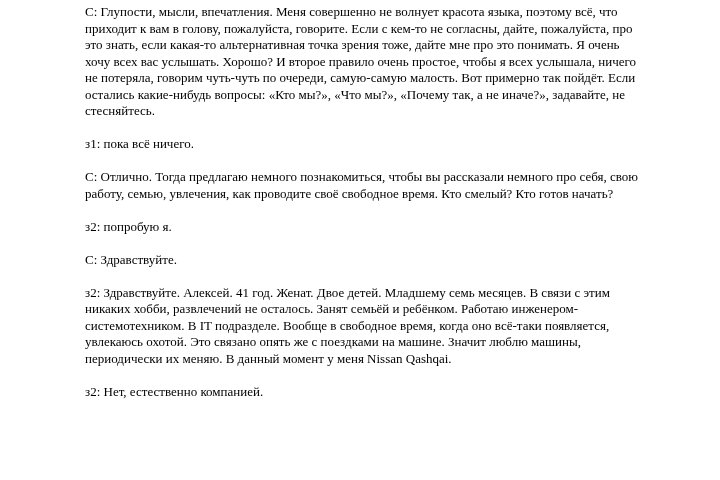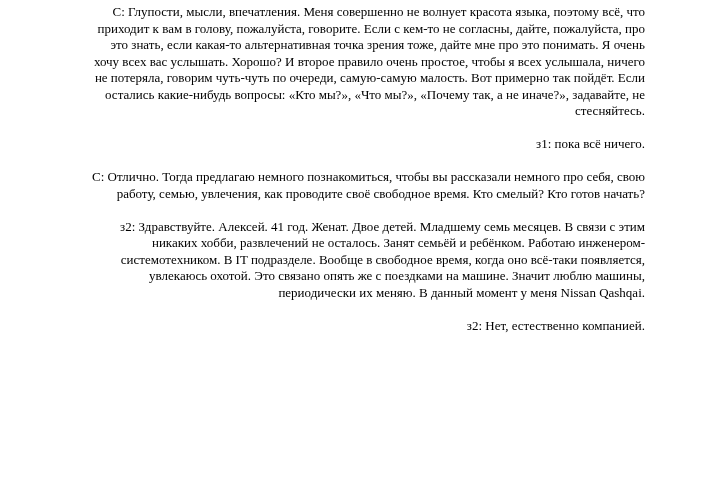--- a/index.html
+++ b/index.html
@@ -15,33 +15,35 @@
     width: 720px;
     height: 480px;
     background: #ffffff;
     padding: 4px 75px 0 85px;
   }
   .doc {
     font-family: "Liberation Serif", "DejaVu Serif", serif;
     font-size: 13px;
     line-height: 16.5px;
     color: #000000;
-    text-align: right;
+    text-align: left;
   }
   .doc p {
     margin: 0 0 16.5px 0;
     padding: 0;
     white-space: normal;
     word-spacing: normal;
   }
 </style>
 </head>
 <body>
 
 <div class="page">
   <div class="doc" id="transcript">
       <p>С: Глупости, мысли, впечатления. Меня совершенно не волнует красота языка, поэтому всё, что приходит к вам в голову, пожалуйста, говорите. Если с кем-то не согласны, дайте, пожалуйста, про это знать, если какая-то альтернативная точка зрения тоже, дайте мне про это понимать. Я очень хочу всех вас услышать. Хорошо? И второе правило очень простое, чтобы я всех услышала, ничего не потеряла, говорим чуть-чуть по очереди, самую-самую малость. Вот примерно так пойдёт. Если остались какие-нибудь вопросы: «Кто мы?», «Что мы?», «Почему так, а не иначе?», задавайте, не стесняйтесь.</p>
       <p>з1: пока всё ничего.</p>
       <p>С: Отлично. Тогда предлагаю немного познакомиться, чтобы вы рассказали немного про себя, свою работу, семью, увлечения, как проводите своё свободное время. Кто смелый? Кто готов начать?</p>
+      <p>з2: попробую я.</p>
+      <p>С: Здравствуйте.</p>
       <p>з2: Здравствуйте. Алексей. 41 год. Женат. Двое детей. Младшему семь месяцев. В связи с этим никаких хобби, развлечений не осталось. Занят семьёй и ребёнком. Работаю инженером-системотехником. В IT подразделе. Вообще в свободное время, когда оно всё-таки появляется, увлекаюсь охотой. Это связано опять же с поездками на машине. Значит люблю машины, периодически их меняю. В данный момент у меня Nissan Qashqai.</p>
       <p>з2: Нет, естественно компанией.</p>
     </div>
 </div>
 
 </body></html>

